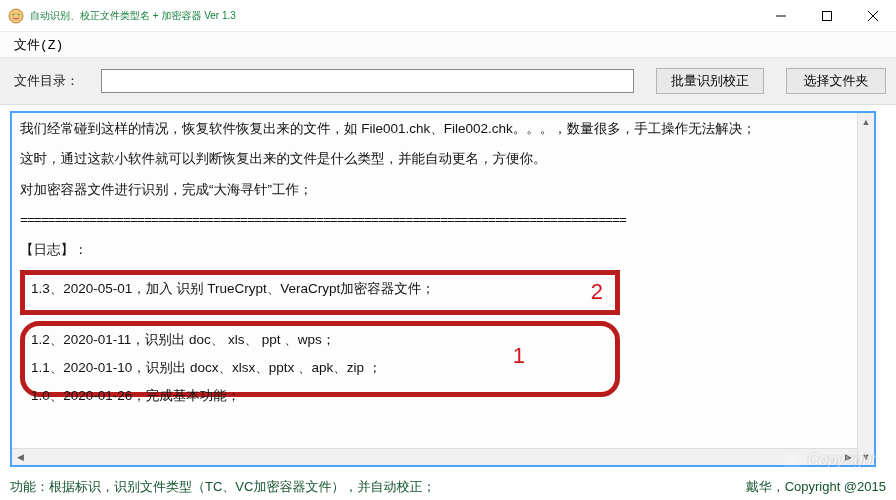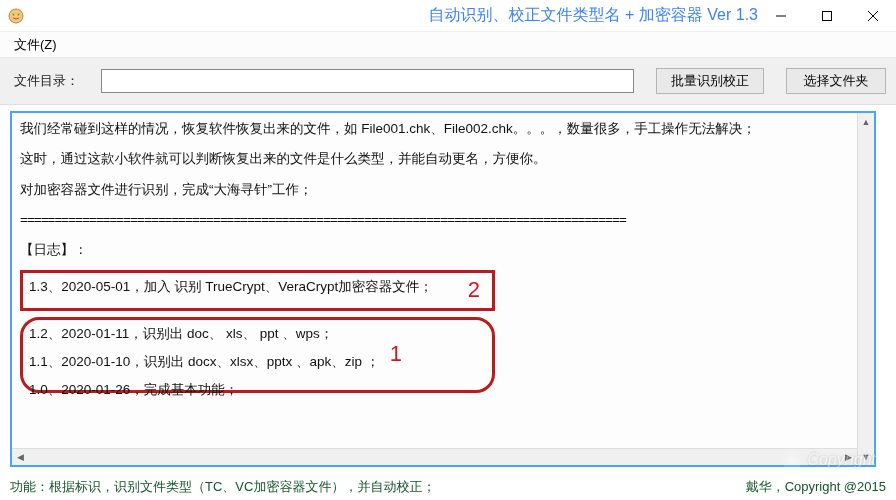--- a/index.html
+++ b/index.html
@@ -20,23 +20,22 @@
     background: #fff;
     border-bottom: 1px solid #eee;
   }
   .titlebar .app-icon {
     width: 16px; height: 16px;
     margin-right: 6px;
     display: inline-block;
   }
   .titlebar .title-text {
     flex: 1;
-    font-size: 16px;
-    color: #3b82f6;
-    text-align: right;
+    font-size: 10px;
+    color: #15803d;
   }
   .win-controls {
     display: flex;
     height: 100%;
   }
   .win-btn {
     width: 46px;
     display: flex;
     align-items: center;
     justify-content: center;
@@ -46,20 +45,21 @@
   .menubar {
     height: 26px;
     padding: 4px 8px;
     font-size: 13px;
     border-bottom: 1px solid #e6e6e6;
     background: #fcfcfc;
   }
   .menu-item {
     padding: 2px 6px;
     cursor: default;
+    font-family: Liberation Mono, monospace;
   }
   .toolbar {
     display: flex;
     align-items: center;
     gap: 22px;
     padding: 10px 10px 10px 14px;
     background: #f0f0f0;
     border-bottom: 1px solid #ddd;
   }
   .dir-label { white-space: nowrap; color: #222; }
@@ -99,25 +99,25 @@
   .content p { margin-bottom: 10px; }
   .sep-line {
     letter-spacing: -1px;
     color: #111;
     white-space: nowrap;
     overflow: hidden;
     margin-bottom: 10px;
   }
   .log-heading { margin-bottom: 6px; }
   .changelog-box {
-    border: 3px solid #b91c1c;
+    border: 5px solid #b91c1c;
     padding: 4px 6px 2px 6px;
     position: relative;
     margin-bottom: 6px;
-    width: 475px;
+    width: 600px;
   }
   .changelog-box.box1 { height: 76px; border-radius: 19px; }
   .changelog-box .entry { margin-bottom: 8px; }
   .anno {
     position: absolute;
     color: #d4161b;
     font-size: 22px;
     font-weight: 500;
   }
   .anno1 { right: 90px; bottom: 20px; }

